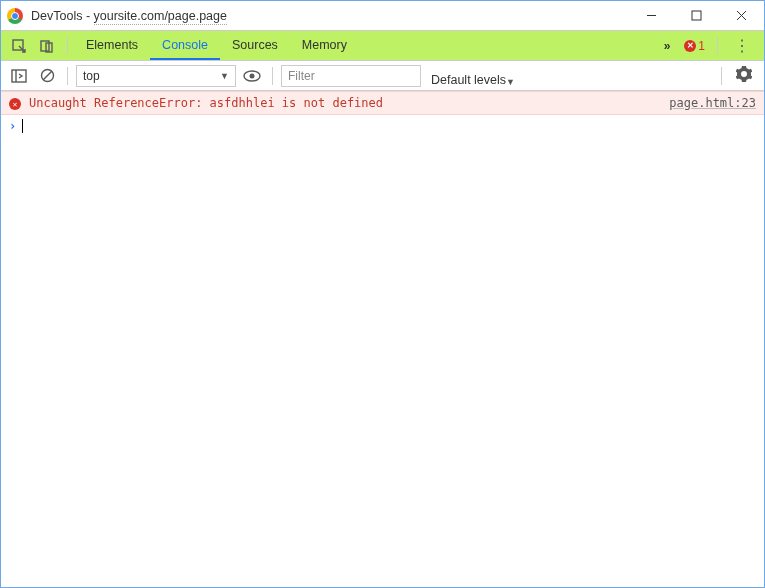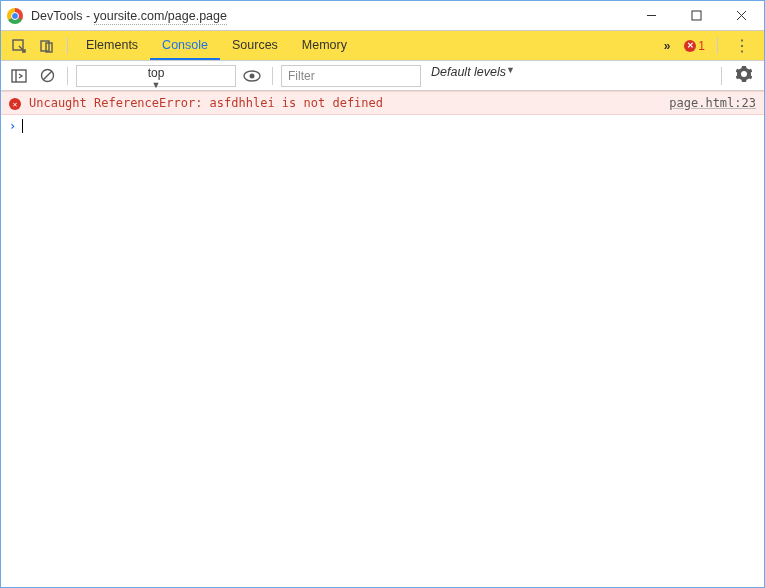--- a/index.html
+++ b/index.html
@@ -44,21 +44,21 @@
   .winbtn {
     width: 45px; height: 30px;
     display:flex; align-items:center; justify-content:center;
     color:#333;
   }
   .winbtn svg { stroke:#333; stroke-width:1; fill:none; }
 
   
   .tabsbar {
     height: 30px;
-    background:#fde047;
+    background:#bef264;
     border-bottom:1px solid #ccc;
     display:flex; align-items:stretch;
     padding:0 4px;
   }
   .toolbtn {
     display:flex; align-items:center; justify-content:center;
     padding:0 6px;
     color:#5a5a5a;
   }
   .tabsbar .divider { width:1px; background:#ccc; margin:6px 6px; }
@@ -100,38 +100,37 @@
   }
   .context-select {
     height:22px;
     min-width:160px;
     border:1px solid #ccc;
     display:flex; align-items:center; justify-content:space-between;
     padding:0 6px;
     font-size:12px;
     color:#333;
     background:#fff;
-    flex-direction:column;
   }
   .context-select .tri { font-size:9px; color:#555;}
   .filter-input {
     height:22px; width:140px;
     border:1px solid #ccc;
     padding:0 6px;
     font-size:12px;
     color:#333;
     outline:none;
   }
   .filter-input::placeholder { color:#888; }
   .levels {
     height:22px;
     border:none;
-    display:flex; align-items:flex-start;
+    display:flex; align-items:flex-end;
     padding:0 6px; 
-    font-size:12.5px; color:#333;font-style:italic;
+    font-size:12.5px; color:#333;
   }
   .levels .tri{ font-size:9px; color:#555;}
   .consolebar-spacer{ flex:1;}
   .cbar-divider { width:1px; height:18px; background:#d0d0d0; margin:0 4px;}
   .gear { padding:0 6px; color:#5a5a5a; font-size:16px;}
 
   
   .error-row {
     background:#fdecea;
     border-top:1px solid #f9d2cd;

